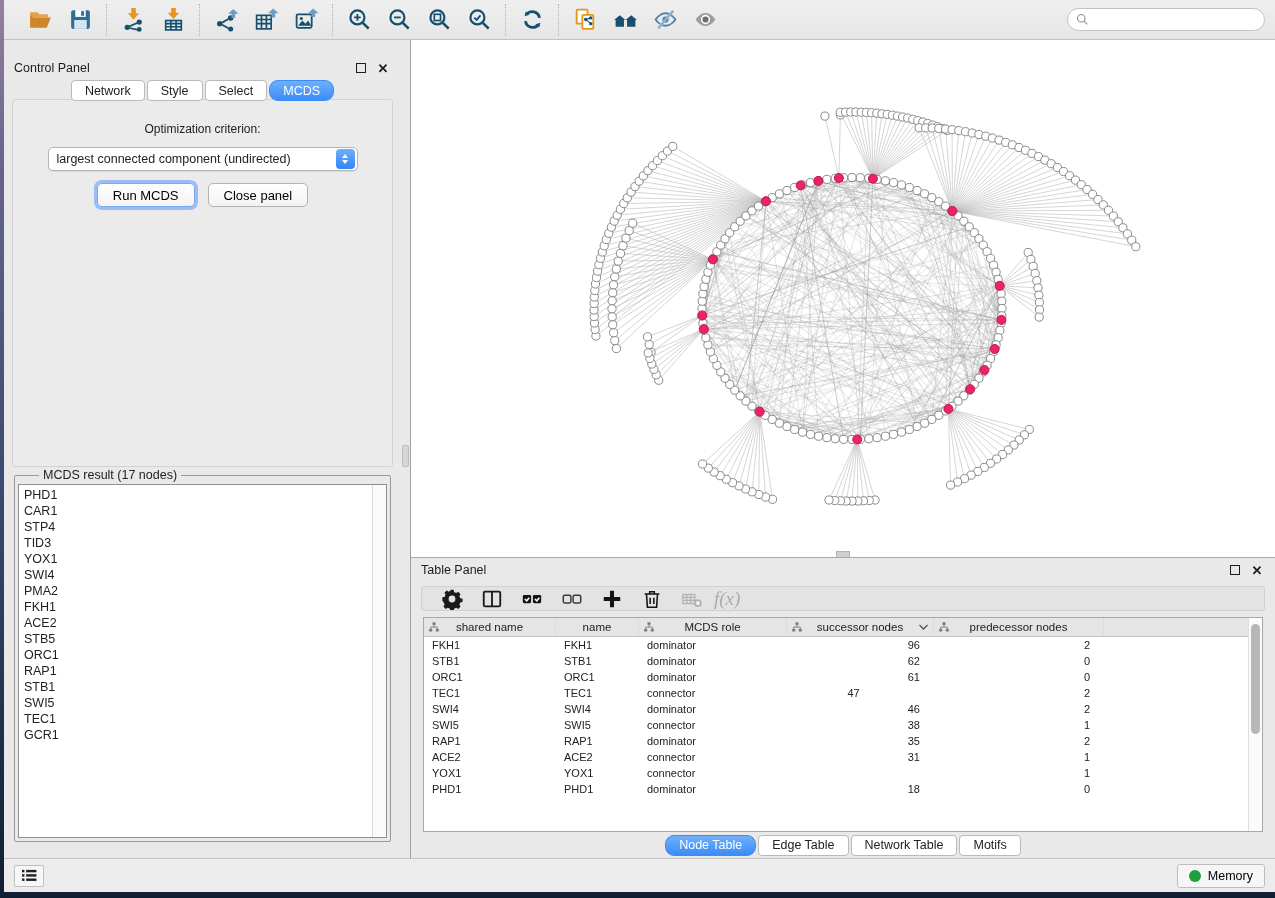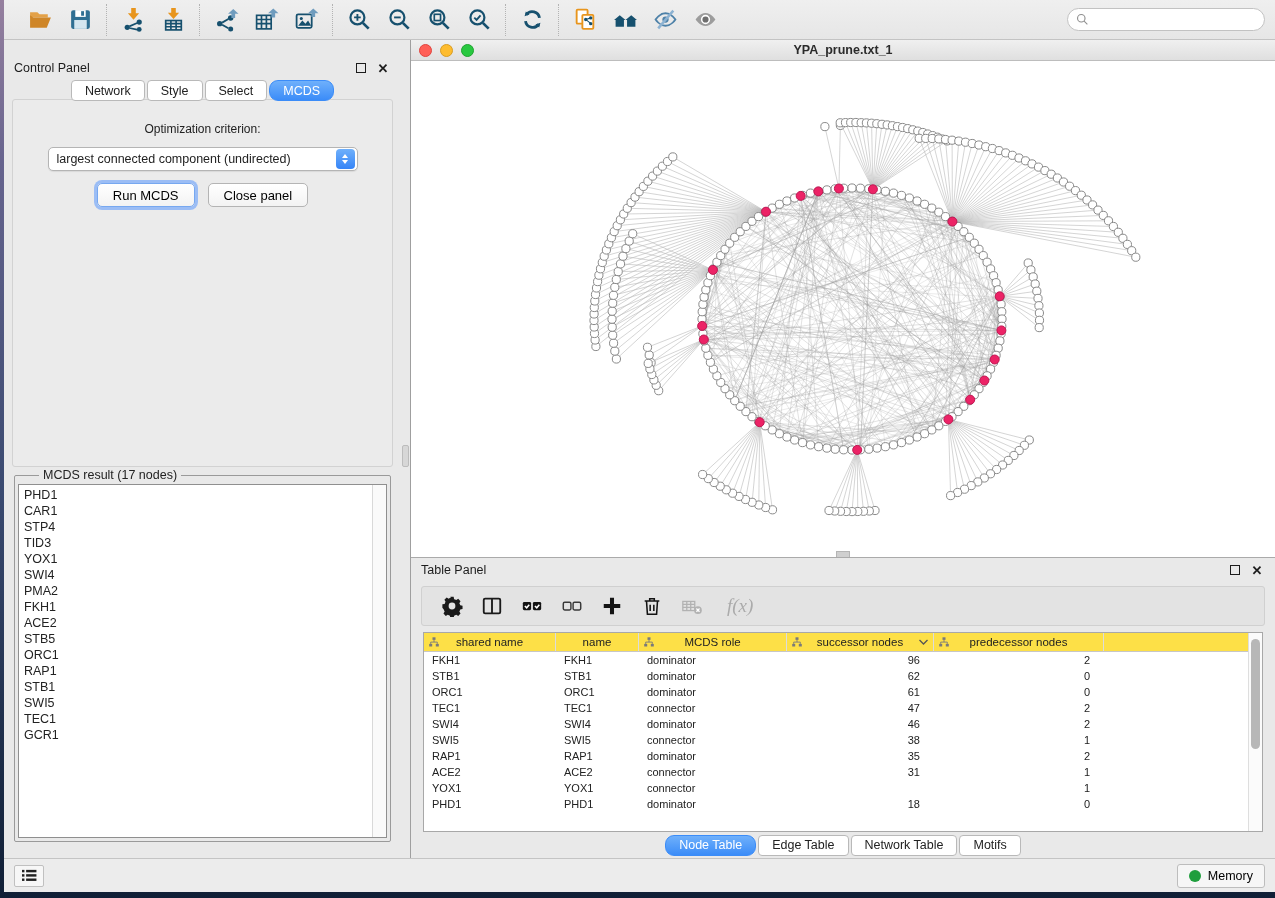--- a/index.html
+++ b/index.html
@@ -75,31 +75,31 @@
   .light.red { background:#ff5f57; border:1px solid #e0443e; }
   .light.yellow { background:#febc2e; border:1px solid #d89c22; }
   .light.green { background:#28c840; border:1px solid #1ea32f; }
   .net-title { position:absolute; left:0; right:0; text-align:center; font-size:12.5px; font-weight:bold; color:#2b2b2b; pointer-events:none; }
   .net-canvas { flex:1; background:#fff; position:relative; overflow:hidden; }
   .net-canvas svg { width:100%; height:100%; display:block; }
   .hsplit-grip { position:absolute; bottom:-1px; left:50%; margin-left:-7px; width:14px; height:7px;
                  background:#cfcfcf; border:1px solid #b5b5b5; }
   
   .tpanel { flex:1; background:#e9e9e9; display:flex; flex-direction:column; min-height:0; }
-  .tp-toolbar { margin:4px 10px 6px 10px; height:40px; background:#e3e3e3; border:1px solid #d0d0d0;
-                border-radius:3px; display:flex; align-items:center; padding:0 12px; gap:13px; flex:0 0 auto; }
+  .tp-toolbar { margin:4px 10px 6px 10px; height:25px; background:#e3e3e3; border:1px solid #d0d0d0;
+                border-radius:3px; display:flex; align-items:center; padding:0 12px; gap:0; flex:0 0 auto; }
   .tp-btn { width:36px; height:32px; border:none; background:transparent; display:flex; align-items:center;
             justify-content:center; cursor:pointer; }
   .tp-btn svg { width:22px; height:22px; }
   .tp-btn.disabled { cursor:default; }
   .fx-label { font-family:"Liberation Serif","DejaVu Serif",serif; font-style:italic; font-size:19px; color:#ababab;
               padding-left:4px; }
   .tablewrap { margin:0 12px; flex:1; background:#fff; border:1px solid #a8a8a8; display:flex; min-height:0; }
   .gridcol { flex:1; display:flex; flex-direction:column; min-width:0; }
-  .thead { height:19px; background:#fde047; border-bottom:1px solid #c7c7c7; display:flex; flex:0 0 auto; }
+  .thead { height:19px; background:#e5e5e5; border-bottom:1px solid #c7c7c7; display:flex; flex:0 0 auto; }
   .th { position:relative; border-right:1px solid #dcdcdc; display:flex; align-items:center; justify-content:center;
         font-size:11.5px; color:#222; cursor:pointer; }
   .th .tree-ic { position:absolute; left:5px; top:4px; }
   .th .sort-ic { position:absolute; right:5px; top:6px; }
   .th.filler { flex:1; border-right:none; cursor:default; }
   .tbody { flex:1; overflow:hidden; }
   .trow { height:16px; display:flex; cursor:default; }
   .td { font-size:11px; line-height:16px; white-space:nowrap; overflow:hidden; padding-left:8px; }
   .td.num { text-align:right; padding-right:14px; padding-left:0; }
   .tsb { width:14px; border-left:1px solid #dedede; background:#fbfbfb; flex:0 0 auto; position:relative; }
@@ -335,28 +335,20 @@
       </div>
     </div>
 
     <div class="vsplit">
         <div class="grip"></div>
       </div>
 
     <div class="rightcol">
 
       <div class="netframe">
-        <div class="net-titlebar">
-          <div class="lights">
-            <span class="light red"></span>
-            <span class="light yellow"></span>
-            <span class="light green"></span>
-          </div>
-          <span class="net-title">YPA_prune.txt_1</span>
-        </div>
         <div class="net-canvas">
           <svg id="netsvg" viewBox="0 0 864 492" preserveAspectRatio="xMidYMid meet">
               <g>
                 <line x1="348.7" y1="359.2" x2="432.6" y2="386.8" stroke="#9e9e9e" stroke-width="0.7" opacity="0.42"></line>
                 <line x1="348.7" y1="359.2" x2="415.9" y2="385.1" stroke="#9e9e9e" stroke-width="0.7" opacity="0.42"></line>
                 <line x1="348.7" y1="359.2" x2="347.5" y2="358.4" stroke="#9e9e9e" stroke-width="0.7" opacity="0.42"></line>
                 <line x1="348.7" y1="359.2" x2="361.2" y2="366.9" stroke="#9e9e9e" stroke-width="0.7" opacity="0.42"></line>
                 <line x1="348.7" y1="359.2" x2="318.7" y2="180.2" stroke="#9e9e9e" stroke-width="0.7" opacity="0.42"></line>
                 <line x1="348.7" y1="359.2" x2="407.6" y2="383.7" stroke="#9e9e9e" stroke-width="0.7" opacity="0.42"></line>
                 <line x1="348.7" y1="359.2" x2="506.1" y2="138.0" stroke="#9e9e9e" stroke-width="0.7" opacity="0.42"></line>
@@ -1348,21 +1340,21 @@
                   <div class="td" style="width: 132px; flex: 0 0 auto;">ORC1</div>
                   <div class="td" style="width: 83px; flex: 0 0 auto;">ORC1</div>
                   <div class="td" style="width: 148px; flex: 0 0 auto;">dominator</div>
                   <div class="td num" style="width: 147px; flex: 0 0 auto;">61</div>
                   <div class="td num" style="width: 170px; flex: 0 0 auto;">0</div>
                 </div>
                 <div class="trow">
                   <div class="td" style="width: 132px; flex: 0 0 auto;">TEC1</div>
                   <div class="td" style="width: 83px; flex: 0 0 auto;">TEC1</div>
                   <div class="td" style="width: 148px; flex: 0 0 auto;">connector</div>
-                  <div class="td num" style="width: 147px; flex: 0 0 auto;">47</div>
+                  <div class="td num" style="width: 147px; flex: 0 0 auto; text-align: center;">47</div>
                   <div class="td num" style="width: 170px; flex: 0 0 auto;">2</div>
                 </div>
                 <div class="trow">
                   <div class="td" style="width: 132px; flex: 0 0 auto;">SWI4</div>
                   <div class="td" style="width: 83px; flex: 0 0 auto;">SWI4</div>
                   <div class="td" style="width: 148px; flex: 0 0 auto;">dominator</div>
                   <div class="td num" style="width: 147px; flex: 0 0 auto;">46</div>
                   <div class="td num" style="width: 170px; flex: 0 0 auto;">2</div>
                 </div>
                 <div class="trow">

